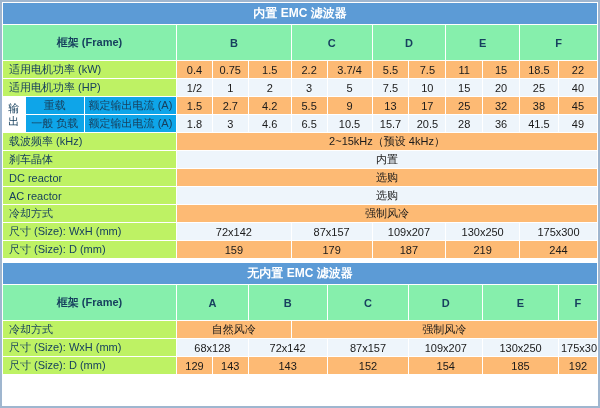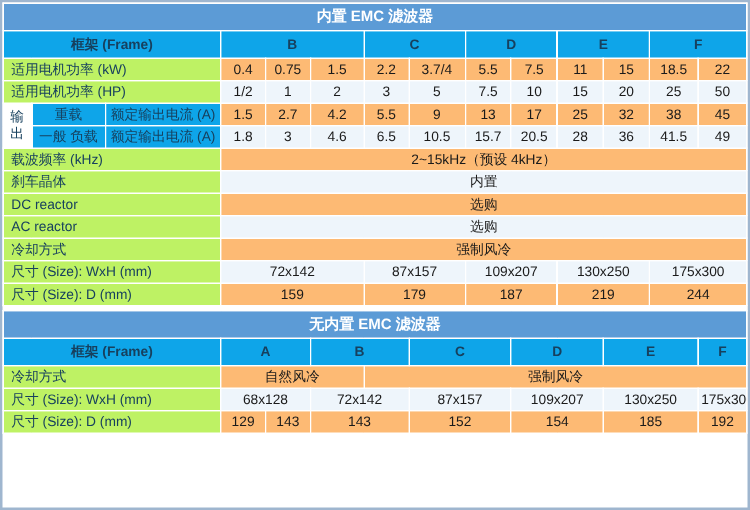--- a/index.html
+++ b/index.html
@@ -51,24 +51,24 @@
     white-space:nowrap;
   }
   .sect-title{
     background:#5c9bd6;
     color:#ffffff;
     font-weight:bold;
     font-size:12px;
     height:22px;
   }
   .hdr{
-    background:#0ea5e9;
+    background:#86efac;
     font-weight:bold;
     color:#17405e;
-    height:22px;
+    height:36px;
   }
   .lbl{
     background:#bef264;
     text-align:left;
     padding-left:6px;
     color:#17405e;
     font-size:11px;
   }
   .lbl-c{
     background:#0ea5e9;
@@ -146,21 +146,21 @@
       <td class="val-b">1/2</td>
       <td class="val-b">1</td>
       <td class="val-b">2</td>
       <td class="val-b">3</td>
       <td class="val-b">5</td>
       <td class="val-b">7.5</td>
       <td class="val-b">10</td>
       <td class="val-b">15</td>
       <td class="val-b">20</td>
       <td class="val-b">25</td>
-      <td class="val-b">50</td>
+      <td class="val-b">40</td>
     </tr>
 
     <tr>
       <td class="vert" rowspan="2">
         <span>输</span>
         <span>出</span>
       </td>
       <td class="lbl-c">重载</td>
       <td class="lbl-c">额定输出电流 (A)</td>
       <td class="val-a">1.5</td>

